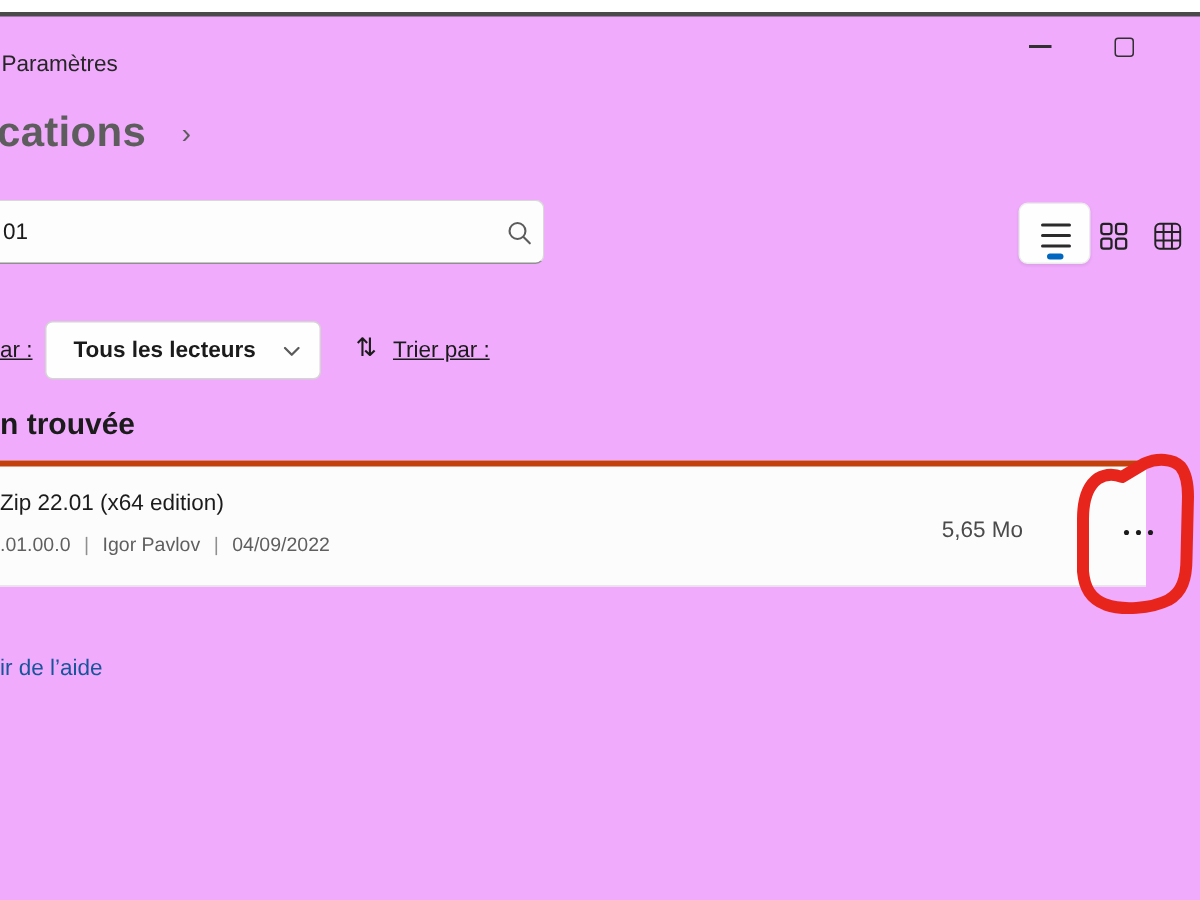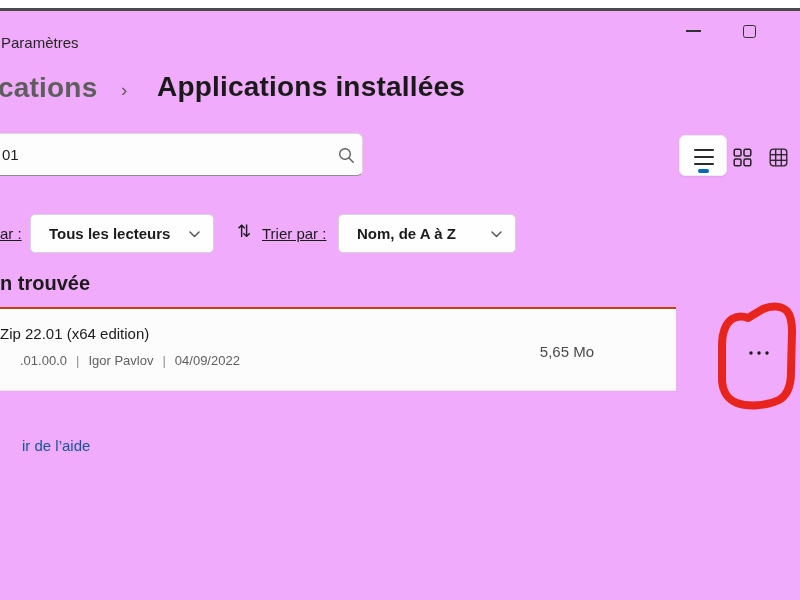--- a/index.html
+++ b/index.html
@@ -41,54 +41,53 @@
   .dropdown { position:absolute; top:214px; height:39px; background:#fefefe; border:1px solid #d4d4d4;
     border-radius:5px; display:flex; align-items:center; cursor:default;font-weight:bold; }
   .dd-drive { left:30px; width:184px; }
   .dd-sort  { left:338px; width:178px; }
   .dd-text { margin-left:18px; font-size:15px; color:#1b1b1b; }
   .dd-chevron { position:absolute; right:13px; top:16px; width:11px; height:7px; }
   .sort-glyph { position:absolute; left:237px; top:221px; font-size:17px; color:#1b1b1b; }
 
   .count-text { position:absolute; left:0; top:272px; font-size:20px; color:#1b1b1b;font-weight:bold; }
 
-  .app-card { position:absolute; left:0; top:307px; width:676px; height:84px; background:#fcfcfc;
-    border-top:2px solid #c2410c; border-bottom:1px solid #e7e7e7;text-align:right; }
+  .app-card { position:absolute; left:0; top:307px; width:764px; height:84px; background:#fcfcfc;
+    border-top:4px solid #c2410c; border-bottom:1px solid #e7e7e7;text-align:right; }
   .app-name { position:absolute; left:0; top:16px; font-size:15px; color:#1b1b1b; }
-  .app-sub { position:absolute; left:0; top:44px; font-size:13px; color:#5f5f5f;margin-left:20px; }
+  .app-sub { position:absolute; left:0; top:44px; font-size:13px; color:#5f5f5f; }
   .sub-pipe { color:#8f8f8f; margin:0 9px; }
   .app-size { position:absolute; right:82px; top:34px; font-size:15px; color:#4a4a4a; }
   .more-btn { position:absolute; left:741px; top:26px; width:36px; height:36px; display:flex;
     align-items:center; justify-content:center; background:transparent; border:none; cursor:default; }
 
   .red-annotation { position:absolute; left:710px; top:300px; width:92px; height:112px; pointer-events:none; }
 
   .page-link { position:absolute; left:0; font-size:15px; color:#17549b; text-decoration:none; cursor:pointer; }
-  .link-help { top:437px;padding-left:22px; } .link-feedback { top:478px; }
+  .link-help { top:437px; } .link-feedback { top:478px; }
 </style>
 </head>
 <body>
 
 <div class="page">
 
   <div class="strip-white"></div>
   <div class="strip-dark"></div>
 
   <span class="titlebar-title">Paramètres</span>
 
   <button class="win-btn min">
     <span class="glyph-min"></span>
   </button>
   <button class="win-btn max">
     <span class="glyph-max"></span>
   </button>
 
   <span class="crumb-parent">cations</span>
   <span class="crumb-sep">›</span>
-  <span class="page-title">Applications installées</span>
 
   <input class="search-input" type="text" value="01" style="">
   <svg class="search-icon" viewBox="0 0 17 17">
     <circle cx="7" cy="7" r="5.3" fill="none" stroke="#5c5c5c" stroke-width="1.4"></circle>
     <line x1="11" y1="11" x2="15.2" y2="15.2" stroke="#5c5c5c" stroke-width="1.4" stroke-linecap="round"></line>
   </svg>
 
   <button class="toggle-selected">
     <span class="list-line ll1"></span>
     <span class="list-line ll2"></span>
@@ -120,26 +119,20 @@
   <span class="flt-label lbl-drive">ar :</span>
   <div class="dropdown dd-drive">
     <span class="dd-text">Tous les lecteurs</span>
     <svg class="dd-chevron" viewBox="0 0 11 7">
       <polyline points="1,1 5.5,5.5 10,1" fill="none" stroke="#5a5a5a" stroke-width="1.5" stroke-linecap="round" stroke-linejoin="round"></polyline>
     </svg>
   </div>
 
   <span class="sort-glyph">⇅</span>
   <span class="flt-label lbl-sort">Trier par :</span>
-  <div class="dropdown dd-sort">
-    <span class="dd-text">Nom, de A à Z</span>
-    <svg class="dd-chevron" viewBox="0 0 11 7">
-      <polyline points="1,1 5.5,5.5 10,1" fill="none" stroke="#5a5a5a" stroke-width="1.5" stroke-linecap="round" stroke-linejoin="round"></polyline>
-    </svg>
-  </div>
 
   <span class="count-text">n trouvée</span>
 
   <div class="app-card">
     <span class="app-name">Zip 22.01 (x64 edition)</span>
     <div class="app-sub">
       <span>.01.00.0</span><span class="sub-pipe">|</span><span>Igor Pavlov</span><span class="sub-pipe">|</span><span>04/09/2022</span>
     </div>
     <span class="app-size">5,65 Mo</span>
     <button class="more-btn">

